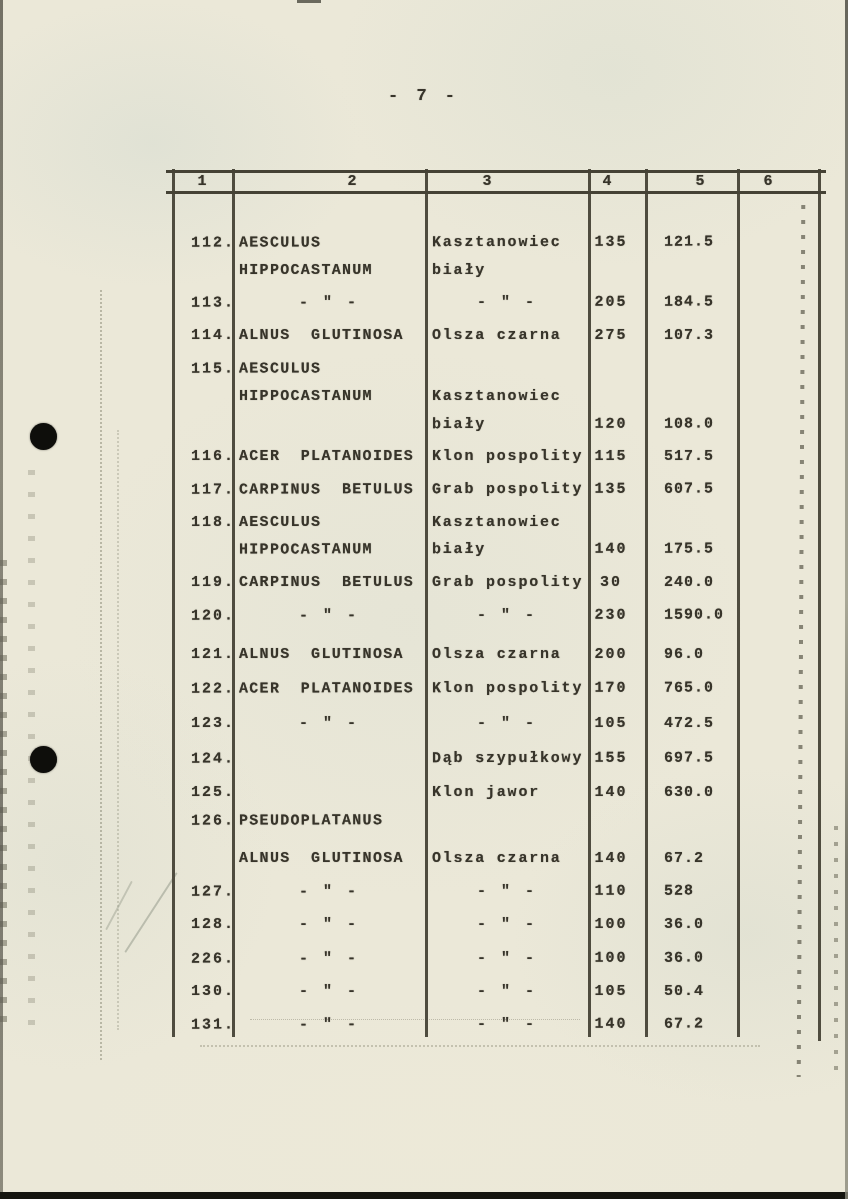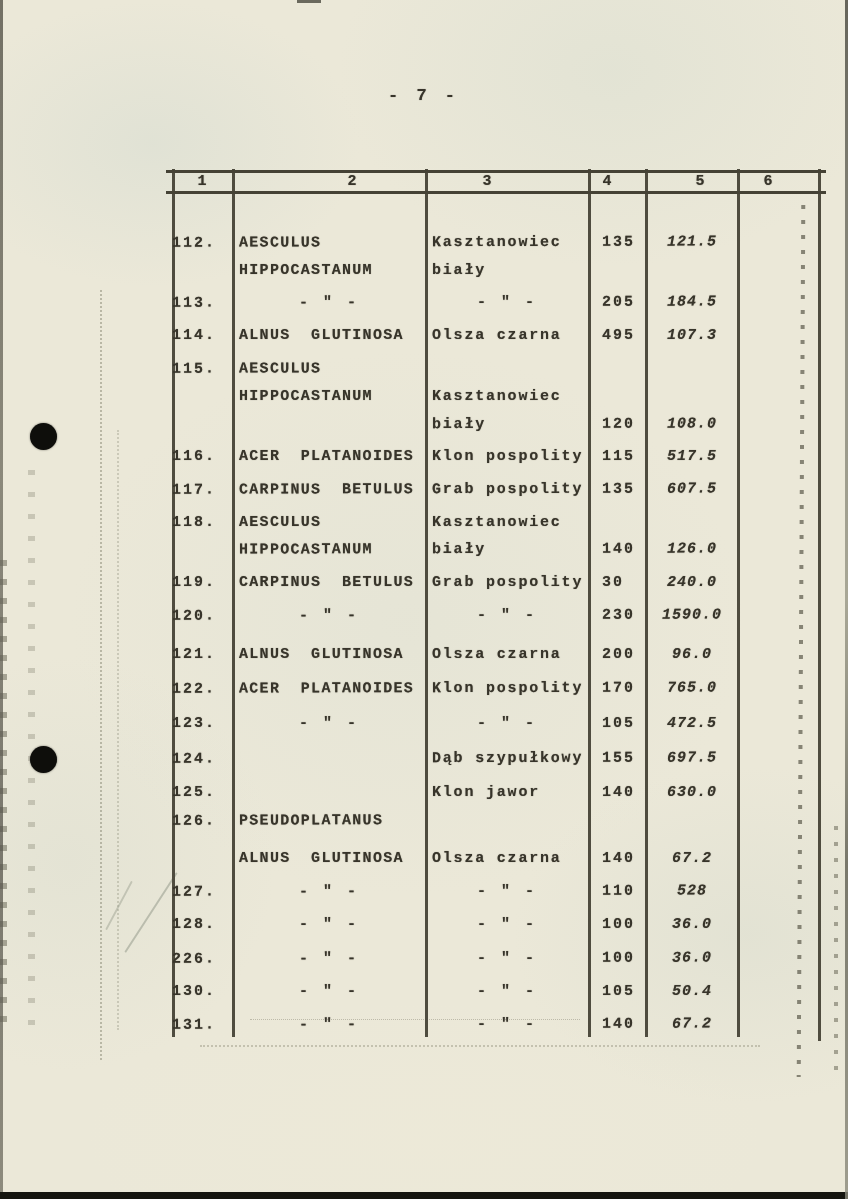--- a/index.html
+++ b/index.html
@@ -36,25 +36,25 @@
   .hdr{position:absolute;top:1px;height:20px;line-height:20px;width:34px;
        text-align:center;font-size:15px;font-weight:bold;
        text-shadow:0 0 1px rgba(50,46,35,.6);}
   .hd0{left:13px;} .hd1{left:163px;} .hd2{left:298px;}
   .hd3{left:418px;}.hd4{left:511px;} .hd5{left:579px;}
   .trow{position:absolute;left:0;width:648px;height:24px;line-height:24px;
         font-size:15px;font-weight:bold;white-space:pre;
         text-shadow:0 0 1px rgba(52,48,36,.55);}
   .trow:nth-child(odd){transform:rotate(-0.12deg);}
   .cell{position:absolute;top:0;height:24px;display:block;}
-  .num   {left:0;width:58px;text-align:left;letter-spacing:2px;}
+  .num   {left:12px;width:58px;text-align:center;letter-spacing:2px;}
   .latin {left:62px;width:190px;padding-left:5px;letter-spacing:1.3px;}
   .polish{left:255px;width:160px;padding-left:5px;letter-spacing:1.8px;}
-  .c4    {left:430px;width:54px;text-align:left;letter-spacing:2px;}
-  .c5    {left:475px;width:90px;text-align:center;padding-right:19px;letter-spacing:1px;font-style:italic;}
+  .c4    {left:412px;width:54px;text-align:center;letter-spacing:2px;}
+  .c5    {left:492px;width:90px;text-align:left;padding-right:19px;letter-spacing:1px;}
   .ditto{text-align:center;padding-left:0;padding-right:0;letter-spacing:3px;}
   
   .hole{position:absolute;width:27px;height:27px;border-radius:50%;
         background:#0e0e0b;z-index:4;box-shadow:0 0 2px rgba(20,20,15,.6);}
   .hole-top{left:30px;top:423px;}
   .hole-bottom{left:30px;top:746px;}
   .edge-left{position:absolute;left:0;top:0;width:3px;height:1199px;
              background:linear-gradient(180deg,#4a483e,#6b695c 40%,#55534a 70%,#6e6c5f);
              opacity:.75;z-index:5;}
   .edge-bottom{position:absolute;left:0;top:1192px;width:848px;height:7px;
@@ -113,28 +113,28 @@
   <div class="hdr hd1">2</div>
   <div class="hdr hd2">3</div>
   <div class="hdr hd3">4</div>
   <div class="hdr hd4">5</div>
   <div class="hdr hd5">6</div>
 
   <div>
       <div class="trow" style="top: 60px;"><span class="cell num">112.</span><span class="cell latin">AESCULUS</span><span class="cell polish">Kasztanowiec</span><span class="cell c4">135</span><span class="cell c5">121.5</span></div>
       <div class="trow" style="top: 88px;"><span class="cell num"></span><span class="cell latin">HIPPOCASTANUM</span><span class="cell polish">biały</span><span class="cell c4"></span><span class="cell c5"></span></div>
       <div class="trow" style="top: 120px;"><span class="cell num">113.</span><span class="cell latin ditto">- " -</span><span class="cell polish ditto">- " -</span><span class="cell c4">205</span><span class="cell c5">184.5</span></div>
-      <div class="trow" style="top: 153px;"><span class="cell num">114.</span><span class="cell latin">ALNUS  GLUTINOSA</span><span class="cell polish">Olsza czarna</span><span class="cell c4">495</span><span class="cell c5">107.3</span></div>
+      <div class="trow" style="top: 153px;"><span class="cell num">114.</span><span class="cell latin">ALNUS  GLUTINOSA</span><span class="cell polish">Olsza czarna</span><span class="cell c4">275</span><span class="cell c5">107.3</span></div>
       <div class="trow" style="top: 186px;"><span class="cell num">115.</span><span class="cell latin">AESCULUS</span><span class="cell polish"></span><span class="cell c4"></span><span class="cell c5"></span></div>
       <div class="trow" style="top: 214px;"><span class="cell num"></span><span class="cell latin">HIPPOCASTANUM</span><span class="cell polish">Kasztanowiec</span><span class="cell c4"></span><span class="cell c5"></span></div>
       <div class="trow" style="top: 242px;"><span class="cell num"></span><span class="cell latin"></span><span class="cell polish">biały</span><span class="cell c4">120</span><span class="cell c5">108.0</span></div>
       <div class="trow" style="top: 274px;"><span class="cell num">116.</span><span class="cell latin">ACER  PLATANOIDES</span><span class="cell polish">Klon pospolity</span><span class="cell c4">115</span><span class="cell c5">517.5</span></div>
       <div class="trow" style="top: 307px;"><span class="cell num">117.</span><span class="cell latin">CARPINUS  BETULUS</span><span class="cell polish">Grab pospolity</span><span class="cell c4">135</span><span class="cell c5">607.5</span></div>
       <div class="trow" style="top: 340px;"><span class="cell num">118.</span><span class="cell latin">AESCULUS</span><span class="cell polish">Kasztanowiec</span><span class="cell c4"></span><span class="cell c5"></span></div>
-      <div class="trow" style="top: 367px;"><span class="cell num"></span><span class="cell latin">HIPPOCASTANUM</span><span class="cell polish">biały</span><span class="cell c4">140</span><span class="cell c5">126.0</span></div>
+      <div class="trow" style="top: 367px;"><span class="cell num"></span><span class="cell latin">HIPPOCASTANUM</span><span class="cell polish">biały</span><span class="cell c4">140</span><span class="cell c5">175.5</span></div>
       <div class="trow" style="top: 400px;"><span class="cell num">119.</span><span class="cell latin">CARPINUS  BETULUS</span><span class="cell polish">Grab pospolity</span><span class="cell c4">30</span><span class="cell c5">240.0</span></div>
       <div class="trow" style="top: 433px;"><span class="cell num">120.</span><span class="cell latin ditto">- " -</span><span class="cell polish ditto">- " -</span><span class="cell c4">230</span><span class="cell c5">1590.0</span></div>
       <div class="trow" style="top: 472px;"><span class="cell num">121.</span><span class="cell latin">ALNUS  GLUTINOSA</span><span class="cell polish">Olsza czarna</span><span class="cell c4">200</span><span class="cell c5">96.0</span></div>
       <div class="trow" style="top: 506px;"><span class="cell num">122.</span><span class="cell latin">ACER  PLATANOIDES</span><span class="cell polish">Klon pospolity</span><span class="cell c4">170</span><span class="cell c5">765.0</span></div>
       <div class="trow" style="top: 541px;"><span class="cell num">123.</span><span class="cell latin ditto">- " -</span><span class="cell polish ditto">- " -</span><span class="cell c4">105</span><span class="cell c5">472.5</span></div>
       <div class="trow" style="top: 576px;"><span class="cell num">124.</span><span class="cell polish">Dąb szypułkowy</span><span class="cell c4">155</span><span class="cell c5">697.5</span></div>
       <div class="trow" style="top: 610px;"><span class="cell num">125.</span><span class="cell polish">Klon jawor</span><span class="cell c4">140</span><span class="cell c5">630.0</span></div>
       <div class="trow" style="top: 638px;"><span class="cell num">126.</span><span class="cell latin">PSEUDOPLATANUS</span><span class="cell polish"></span><span class="cell c4"></span><span class="cell c5"></span></div>
       <div class="trow" style="top: 676px;"><span class="cell num"></span><span class="cell latin">ALNUS  GLUTINOSA</span><span class="cell polish">Olsza czarna</span><span class="cell c4">140</span><span class="cell c5">67.2</span></div>
       <div class="trow" style="top: 709px;"><span class="cell num">127.</span><span class="cell latin ditto">- " -</span><span class="cell polish ditto">- " -</span><span class="cell c4">110</span><span class="cell c5">528</span></div>

